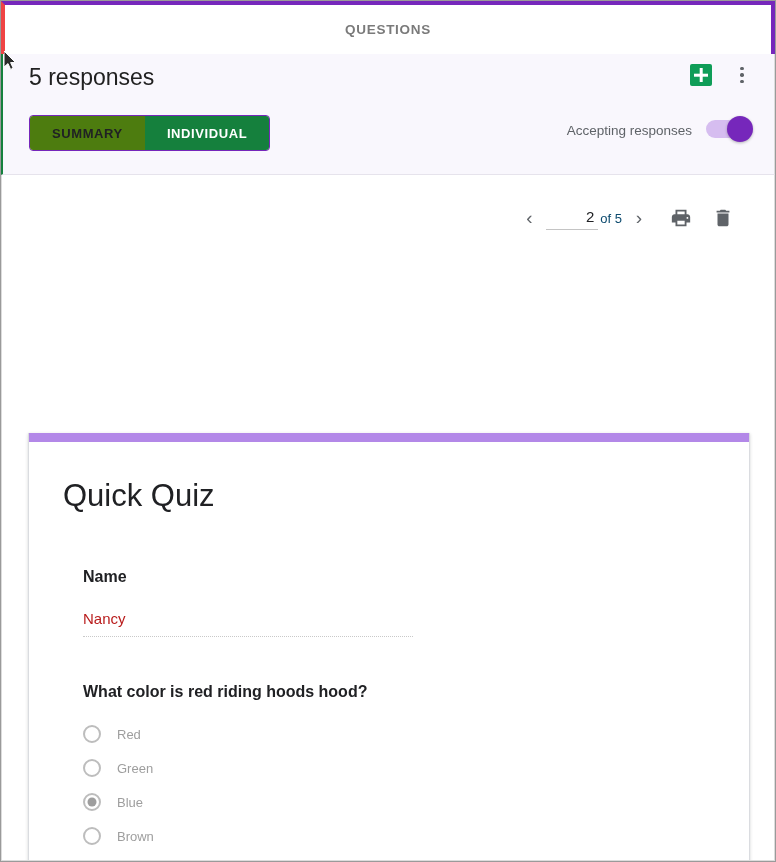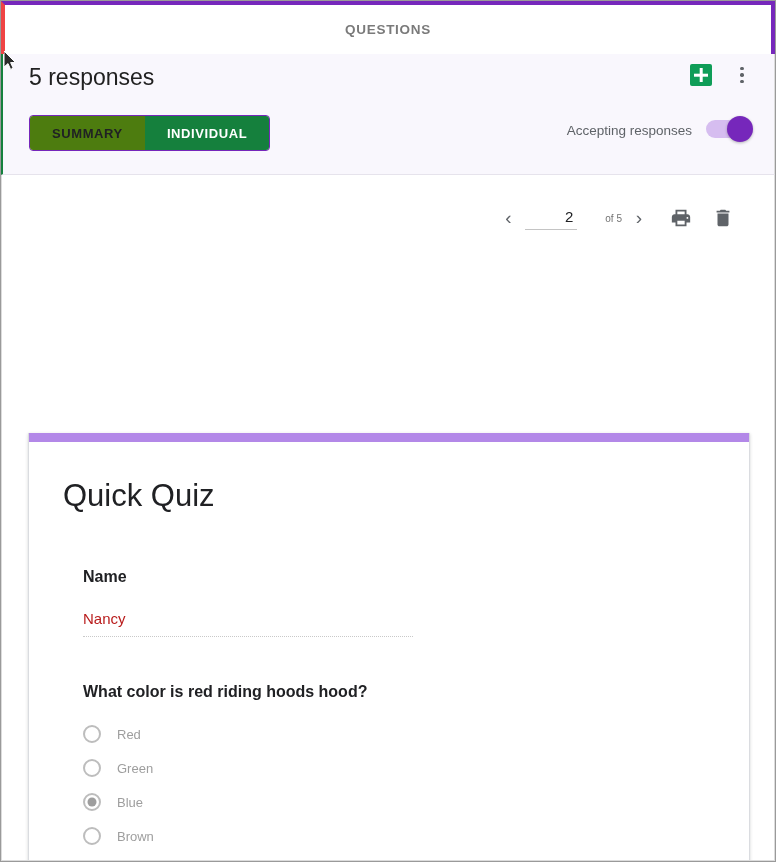--- a/index.html
+++ b/index.html
@@ -276,23 +276,23 @@
     color: #202124;
     border: none;
     border-bottom: 1px solid #c4c4c4;
     background: transparent;
     padding: 2px 4px 4px 0;
     outline: none;
     font-family: "Liberation Sans", sans-serif;
     box-sizing: border-box;
   }
   .page-of {
-    font-size: 10px;
-    color: #737373;
-    margin-left: 28px;
+    font-size: 13px;
+    color: #0c4a6e;
+    margin-left: 2px;
     white-space: nowrap;
   }
   .icon-btn {
     width: 34px;
     height: 34px;
     display: flex;
     align-items: center;
     justify-content: center;
     cursor: pointer;
     margin-left: 8px;

